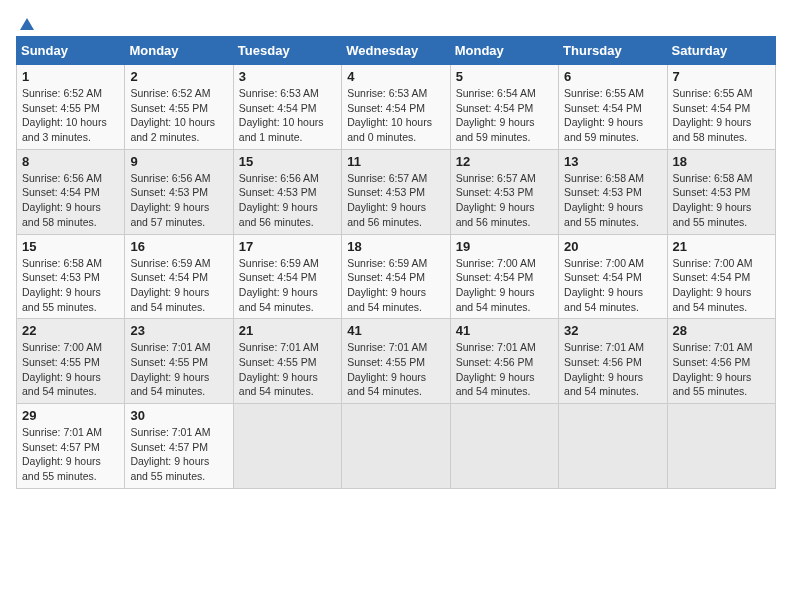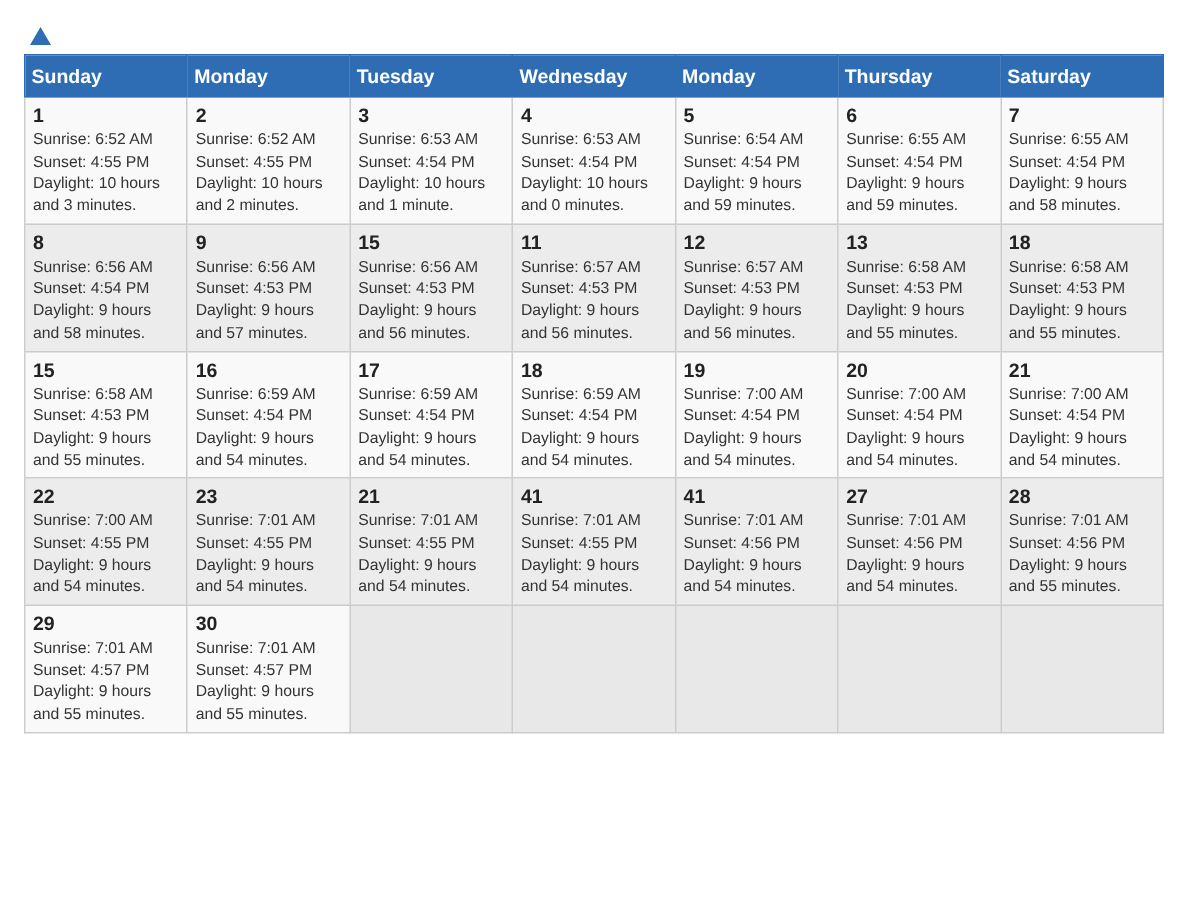--- a/index.html
+++ b/index.html
@@ -135,21 +135,21 @@
         <td><span class="day-number">19</span><span class="day-detail">Sunrise: 7:00 AM<br>Sunset: 4:54 PM<br>Daylight: 9 hours<br>and 54 minutes.</span></td>
         <td><span class="day-number">20</span><span class="day-detail">Sunrise: 7:00 AM<br>Sunset: 4:54 PM<br>Daylight: 9 hours<br>and 54 minutes.</span></td>
         <td><span class="day-number">21</span><span class="day-detail">Sunrise: 7:00 AM<br>Sunset: 4:54 PM<br>Daylight: 9 hours<br>and 54 minutes.</span></td>
       </tr>
       <tr>
         <td><span class="day-number">22</span><span class="day-detail">Sunrise: 7:00 AM<br>Sunset: 4:55 PM<br>Daylight: 9 hours<br>and 54 minutes.</span></td>
         <td><span class="day-number">23</span><span class="day-detail">Sunrise: 7:01 AM<br>Sunset: 4:55 PM<br>Daylight: 9 hours<br>and 54 minutes.</span></td>
         <td><span class="day-number">21</span><span class="day-detail">Sunrise: 7:01 AM<br>Sunset: 4:55 PM<br>Daylight: 9 hours<br>and 54 minutes.</span></td>
         <td><span class="day-number">41</span><span class="day-detail">Sunrise: 7:01 AM<br>Sunset: 4:55 PM<br>Daylight: 9 hours<br>and 54 minutes.</span></td>
         <td><span class="day-number">41</span><span class="day-detail">Sunrise: 7:01 AM<br>Sunset: 4:56 PM<br>Daylight: 9 hours<br>and 54 minutes.</span></td>
-        <td><span class="day-number">27</span><span class="day-detail">Sunrise: 7:01 AM<br>Sunset: 4:56 PM<br>Daylight: 9 hours<br>and 54 minutes.</span></td>
+        <td><span class="day-number">32</span><span class="day-detail">Sunrise: 7:01 AM<br>Sunset: 4:56 PM<br>Daylight: 9 hours<br>and 54 minutes.</span></td>
         <td><span class="day-number">28</span><span class="day-detail">Sunrise: 7:01 AM<br>Sunset: 4:56 PM<br>Daylight: 9 hours<br>and 55 minutes.</span></td>
       </tr>
       <tr>
         <td><span class="day-number">29</span><span class="day-detail">Sunrise: 7:01 AM<br>Sunset: 4:57 PM<br>Daylight: 9 hours<br>and 55 minutes.</span></td>
         <td><span class="day-number">30</span><span class="day-detail">Sunrise: 7:01 AM<br>Sunset: 4:57 PM<br>Daylight: 9 hours<br>and 55 minutes.</span></td>
         <td class="empty-cell"></td>
         <td class="empty-cell"></td>
         <td class="empty-cell"></td>
         <td class="empty-cell"></td>
         <td class="empty-cell"></td>

